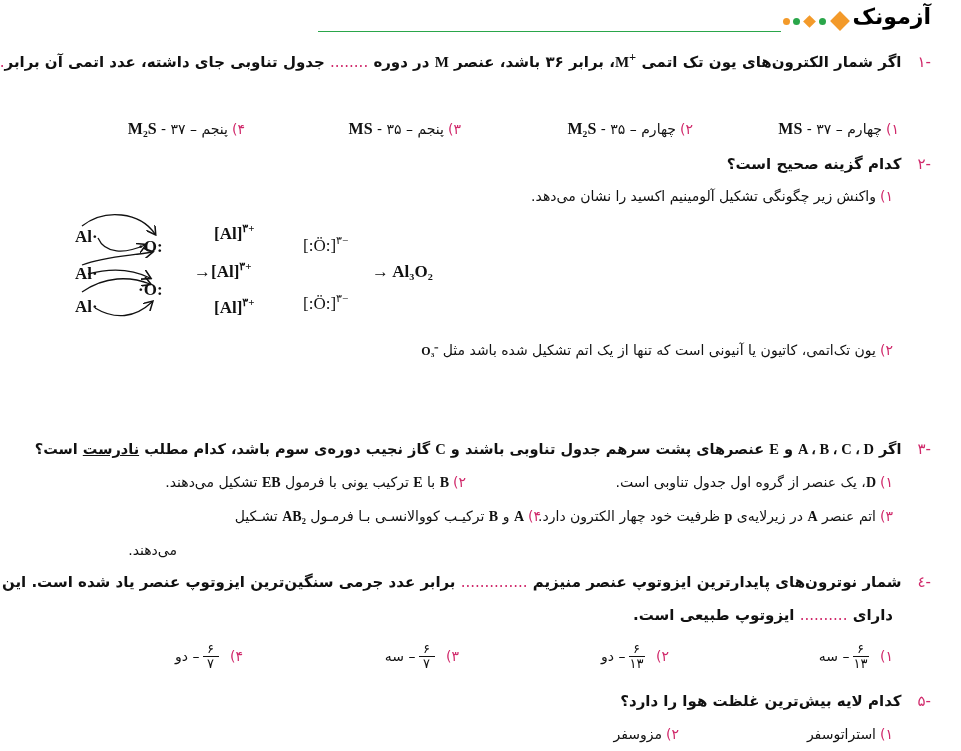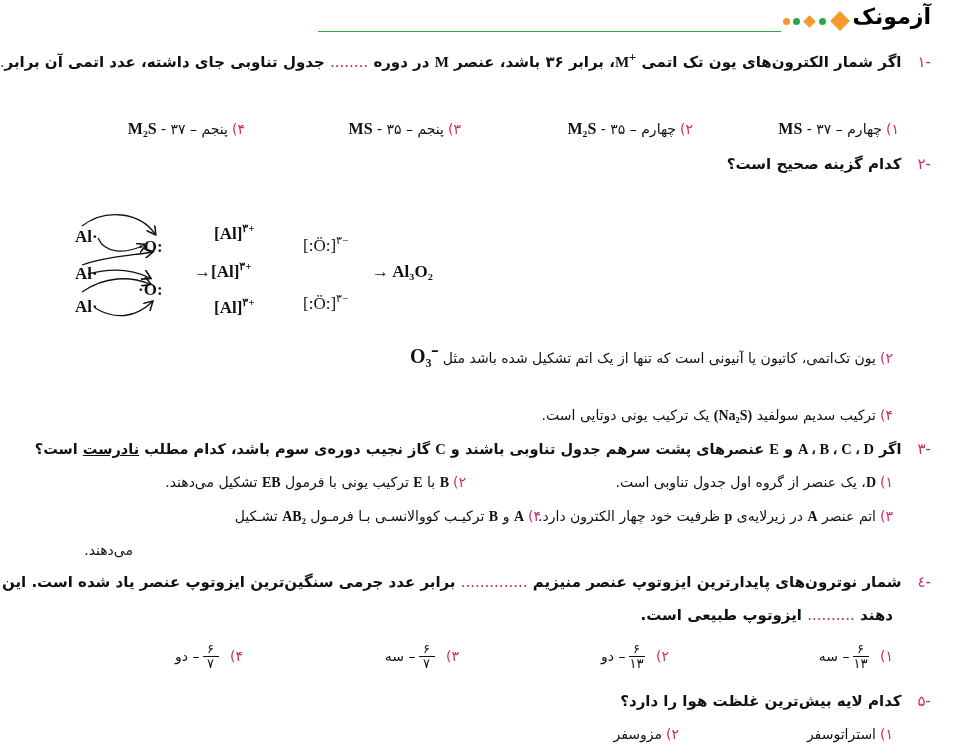--- a/index.html
+++ b/index.html
@@ -61,20 +61,23 @@
   <div class="abs opt" style="right:500px; top:120px;">
     <span class="onum">۳)</span><span>پنجم – ۳۵ - </span><span class="latin" style="font-size:16px">MS</span>
   </div>
   <div class="abs opt" style="right:716px; top:120px;">
     <span class="onum">۴)</span><span>پنجم – ۳۷ - </span><span class="latin" style="font-size:16px">M₂S</span>
   </div>
 
   <div class="abs q-line" style="top:155px;">
     <span class="qnum">-۲</span><span>کدام گزینه صحیح است؟</span>
   </div>
+  <div class="abs opt" style="right:68px; top:188px;">
+    <span class="onum">۱)</span><span>واکنش زیر چگونگی تشکیل آلومینیم اکسید را نشان می‌دهد.</span>
+  </div>
 
   <div class="abs diagram">
     <svg width="140" height="118" style="position:absolute;left:0;top:0">
       <defs>
         <marker id="ah" markerWidth="8" markerHeight="8" refX="6" refY="4" orient="auto">
           <path d="M0,0 L7,4 L0,8" fill="none" stroke="#111" stroke-width="1.2"></path>
         </marker>
       </defs>
       <g fill="none" stroke="#111" stroke-width="1.3">
         <path d="M22,14 C45,-4 80,0 95,22" marker-end="url(#ah)"></path>
@@ -95,50 +98,47 @@
     <span class="t" style="left:134px;top:48px;"><span>→</span><span>[Al]</span><sup>۳+</sup></span>
     <span class="t" style="left:154px;top:84px;"><span>[Al]</span><sup>۳+</sup></span>
 
     <span class="t" style="left:243px;top:22px;font-weight:normal;"><span>[:Ö:]</span><sup>۳−</sup></span>
     <span class="t" style="left:243px;top:80px;font-weight:normal;"><span>[:Ö:]</span><sup>۳−</sup></span>
 
     <span class="t" style="left:312px;top:50px;"><span>→</span> <span>Al₃O₂</span></span>
   </div>
 
   <div class="abs opt" style="right:68px; top:342px;">
-    <span class="onum">۲)</span><span>یون تک‌اتمی، کاتیون یا آنیونی است که تنها از یک اتم تشکیل شده باشد مثل </span><span class="latin" style="font-size:20px">O₃⁻</span>
-  </div>
-  <div class="abs opt" style="right:68px; top:407px;">
-    <span class="onum">۴)</span><span>ترکیب سدیم سولفید </span><span class="latin">(Na₂S)</span><span> یک ترکیب یونی دوتایی است.</span>
+    <span class="onum">۲)</span><span>یون تک‌اتمی، کاتیون یا آنیونی است که تنها از یک اتم تشکیل شده باشد مثل </span><span class="latin" style="font-size:12px">O₃⁻</span>
   </div>
 
   <div class="abs q-line" style="top:440px; font-size:14.5px;">
     <span class="qnum">-۳</span><span>اگر </span><span class="latin">A ، B ، C ، D</span><span> و </span><span class="latin">E</span><span> عنصرهای پشت سرهم جدول تناوبی باشند و </span><span class="latin">C</span><span> گاز نجیب دوره‌ی سوم باشد، کدام مطلب </span><span class="underline">نادرست</span><span> است؟</span>
   </div>
   <div class="abs opt" style="right:68px; top:474px;">
     <span class="onum">۱)</span><span class="latin">D</span><span>، یک عنصر از گروه اول جدول تناوبی است.</span>
   </div>
   <div class="abs opt" style="right:495px; top:474px;">
     <span class="onum">۲)</span><span class="latin">B</span><span> با </span><span class="latin">E</span><span> ترکیب یونی با فرمول </span><span class="latin">EB</span><span> تشکیل می‌دهند.</span>
   </div>
   <div class="abs opt" style="right:68px; top:508px;">
     <span class="onum">۳)</span><span>اتم عنصر </span><span class="latin">A</span><span> در زیرلایه‌ی </span><span class="latin">p</span><span> ظرفیت خود چهار الکترون دارد.</span>
   </div>
   <div class="abs opt" style="right:420px; top:508px;">
     <span class="onum">۴)</span><span class="latin">A</span><span> و </span><span class="latin">B</span><span> ترکیـب کووالانسـی بـا فرمـول </span><span class="latin">AB₂</span><span> تشـکیل</span>
   </div>
-  <div class="abs opt" style="right:828px; top:542px;">
+  <div class="abs opt" style="right:784px; top:542px;">
     <span>می‌دهند.</span>
   </div>
 
   <div class="abs q-line" style="top:573px;">
     <span class="qnum">-٤</span><span>شمار نوترون‌های پایدارترین ایزوتوپ عنصر منیزیم </span><span class="dots">..............</span><span> برابر عدد جرمی سنگین‌ترین ایزوتوپ عنصر یاد شده است. این عنصـر</span>
   </div>
   <div class="abs q-cont" style="top:606px;">
-    <span>دهند </span><span class="dots">..........</span><span> ایزوتوپ طبیعی است.</span>
+    <span>دارای </span><span class="dots">..........</span><span> ایزوتوپ طبیعی است.</span>
   </div>
   <div class="abs opt" style="right:68px; top:642px;">
     <span class="onum">۱)</span>
     <span class="frac">
         <span>۶</span>
         <span class="bar"></span>
         <span>۱۳</span>
       </span>– <span>سه</span>
   </div>
   <div class="abs opt" style="right:292px; top:642px;">

